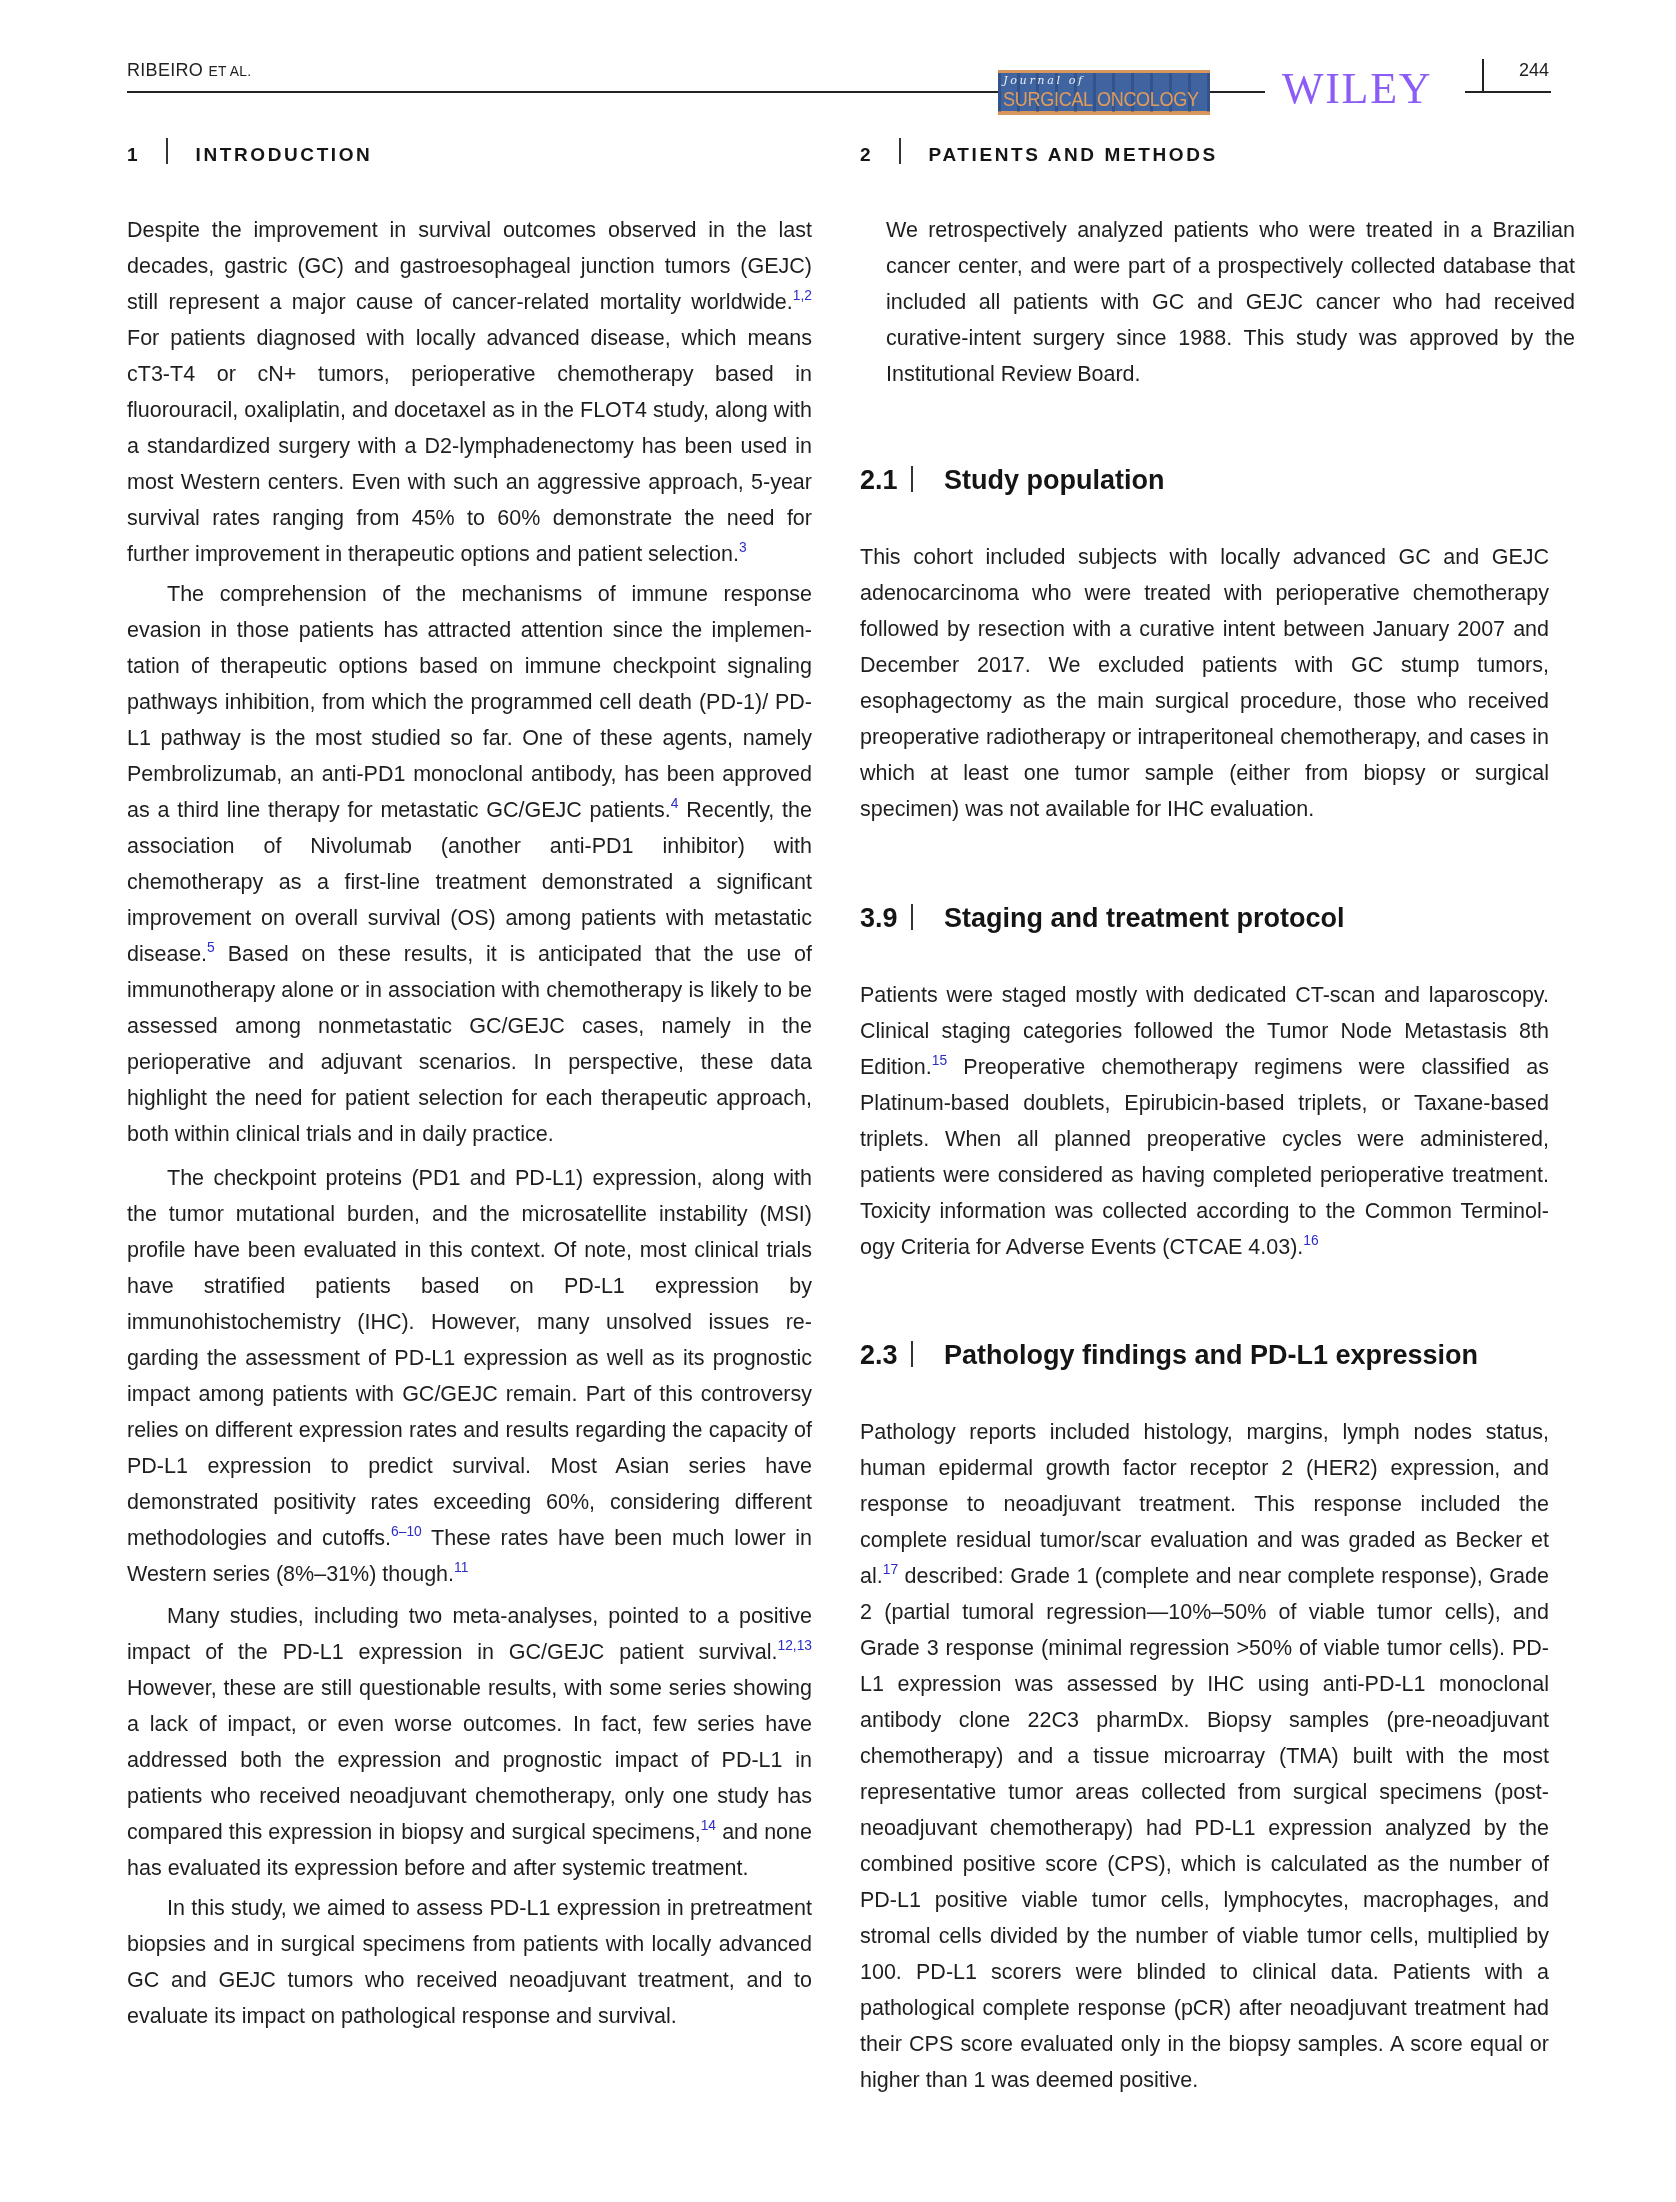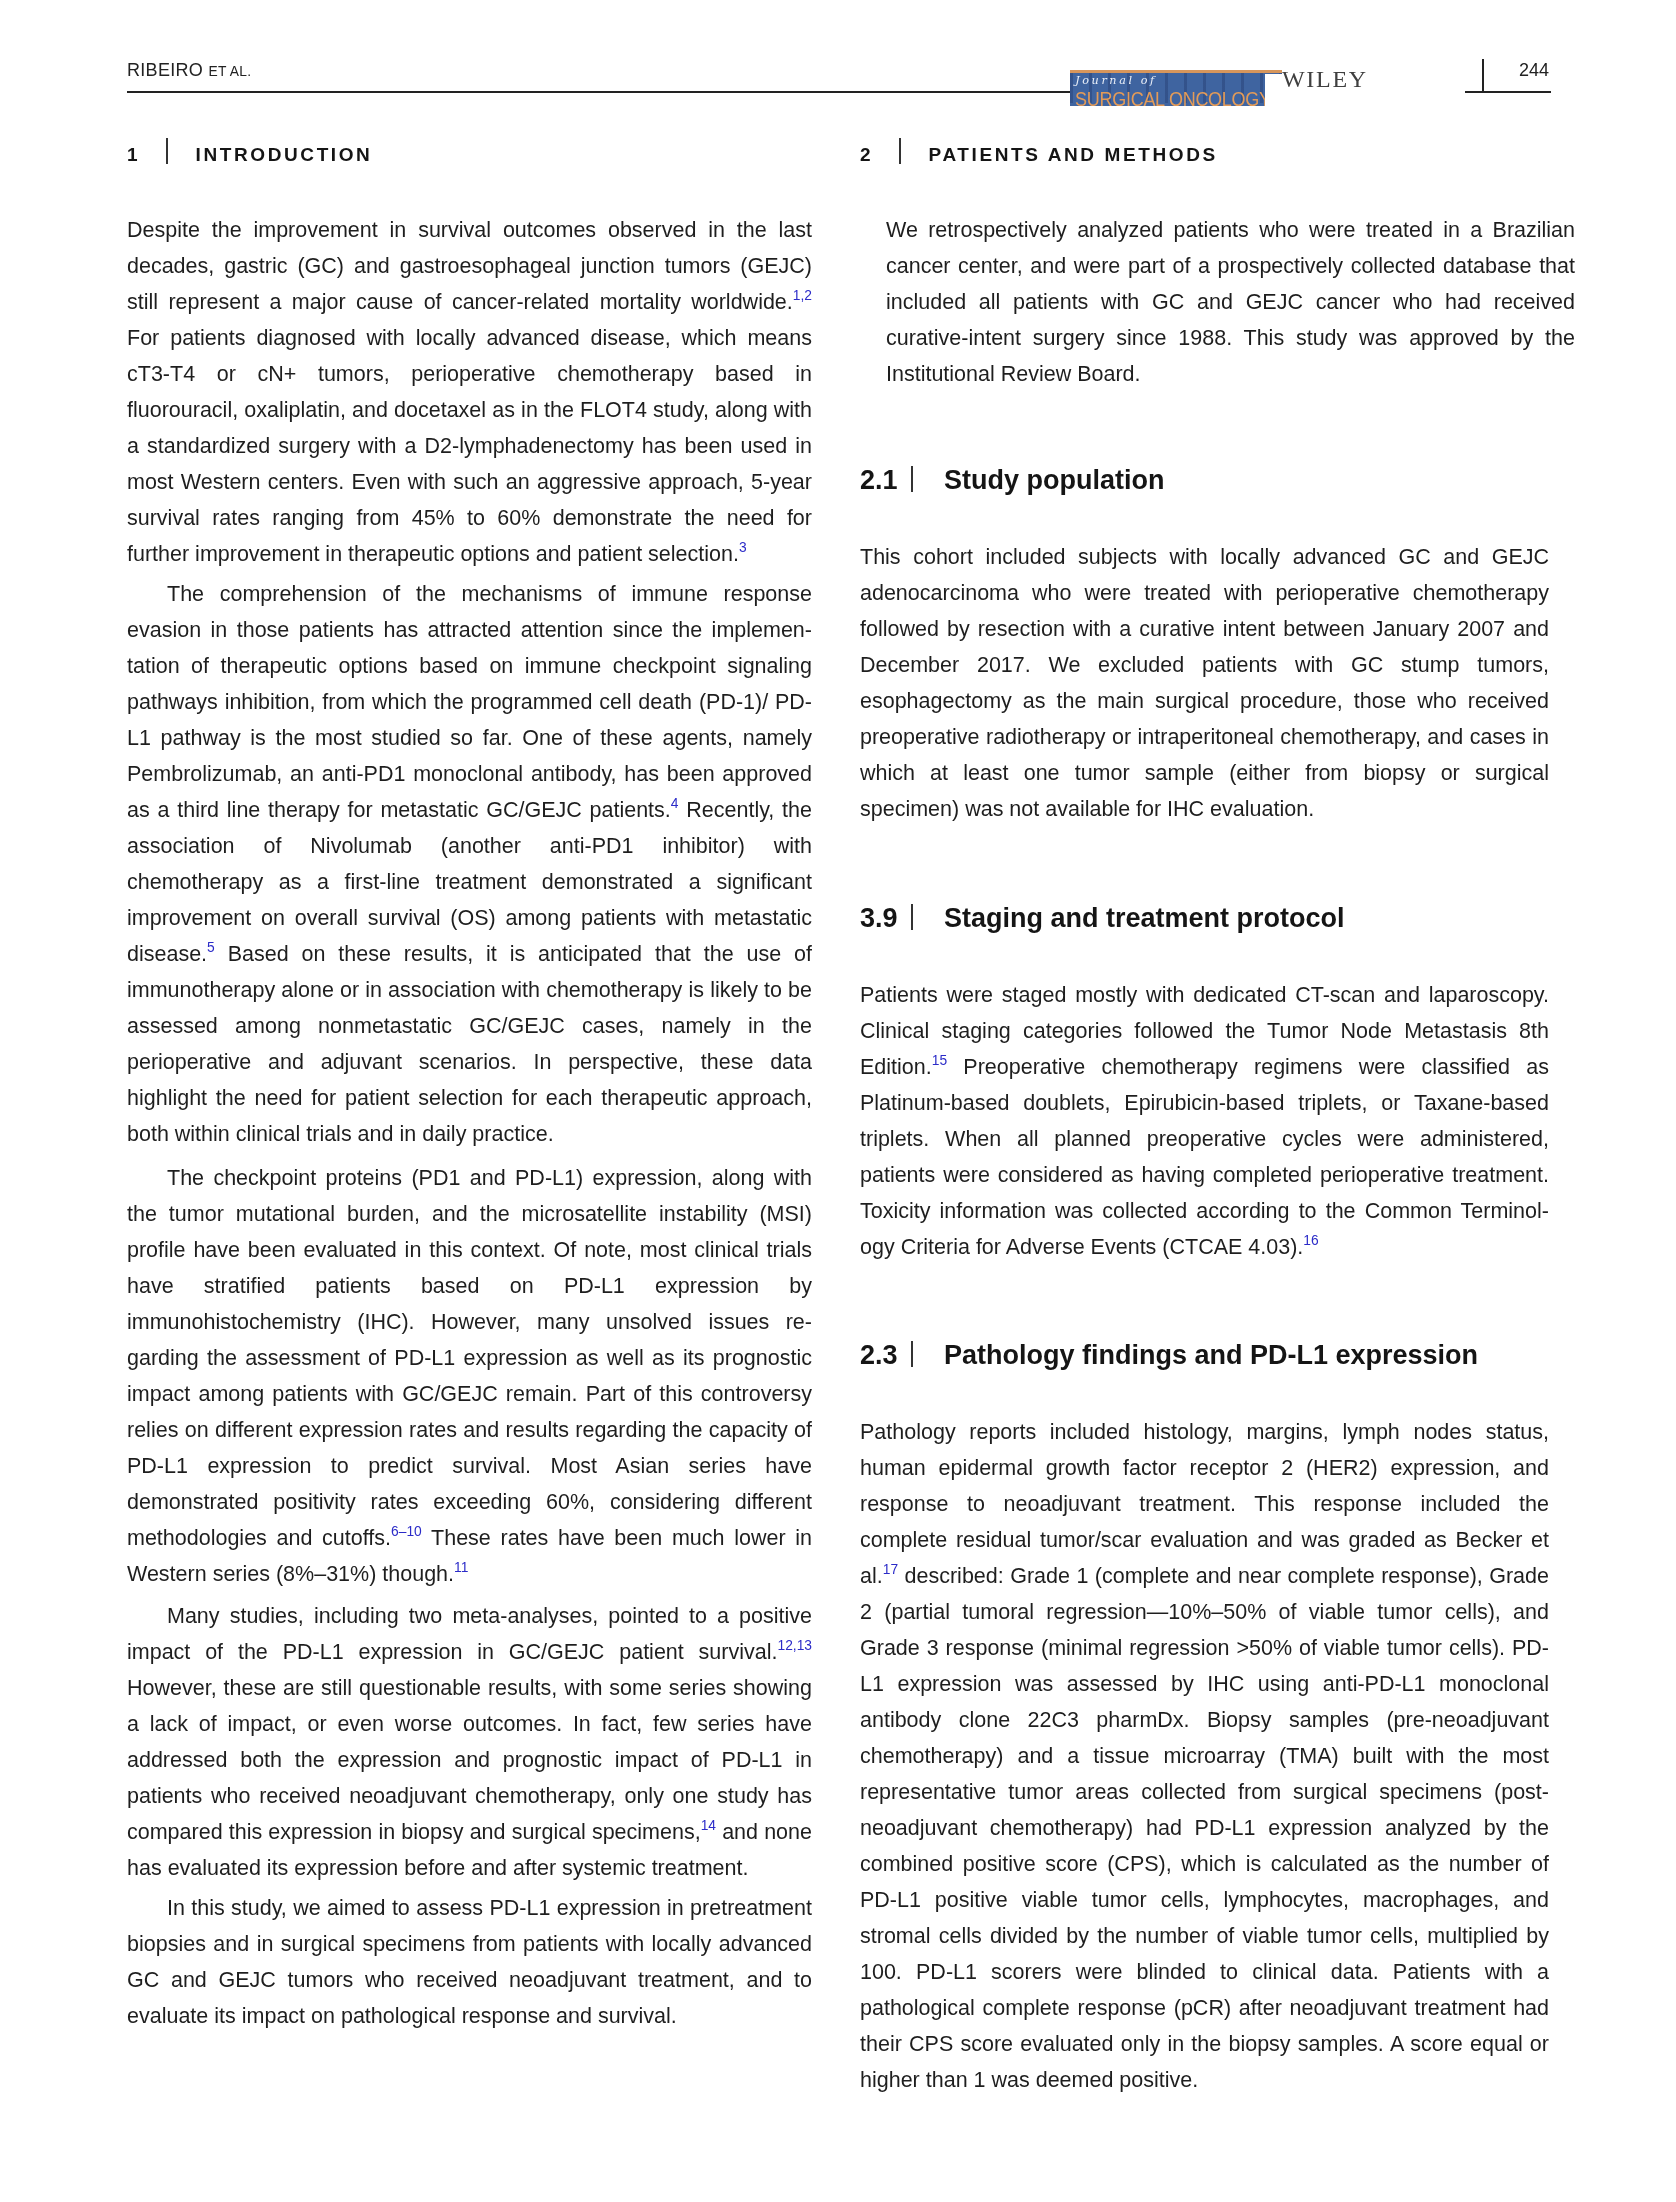--- a/index.html
+++ b/index.html
@@ -5,29 +5,29 @@
   * { box-sizing: border-box; margin: 0; padding: 0; }
   html, body { width: 1676px; height: 2203px; background: #ffffff; }
   body { position: relative; font-family: "Liberation Sans", "DejaVu Sans", sans-serif; color: #1c1c1c; overflow: hidden; }
 
   .running-head { position: absolute; left: 127px; top: 60px; font-size: 18px; letter-spacing: 0.3px; color: #222; }
   .running-head .sc { font-size: 13.8px; }
   .head-rule { position: absolute; left: 127px; top: 91px; width: 1424px; height: 1.7px; background: #222; }
   .page-num { position: absolute; left: 1519px; top: 60px; font-size: 18px; color: #222; }
   .page-num-bar { position: absolute; left: 1482px; top: 59px; width: 1.7px; height: 34px; background: #222; }
 
-  .journal-logo { position: absolute; left: 1070px; top: 70px; width: 212px; height: 36px;
+  .journal-logo { position: absolute; left: 998px; top: 70px; width: 212px; height: 45px;
     background: linear-gradient(180deg, #d7965c 0 3.4px, #3f64a0 3.4px 41px, #d7965c 41px 45px);
     overflow: hidden; }
   .journal-logo .stripes { position: absolute; inset: 3.4px 0 3.4px 0;
     background: repeating-linear-gradient(90deg, rgba(30,50,100,0.35) 0 2.6px, rgba(0,0,0,0) 2.6px 19px); }
   .journal-logo .j-of { position: absolute; left: 5.2px; top: 4.3px; font-family: "DejaVu Serif", serif; font-style: italic; font-size: 11.2px; letter-spacing: 2.6px; color: #e9eef7; }
   .journal-logo .j-name { position: absolute; left: 5.2px; top: 18px; font-size: 20px; letter-spacing: -0.3px; color: #e39b58; white-space: nowrap; font-family: "Liberation Sans Narrow", "Liberation Sans", sans-serif; transform: scaleX(0.9); transform-origin: left; }
   .wiley-bg { position: absolute; left: 1265px; top: 74px; width: 200px; height: 34px; background: #fff; }
-  .wiley { position: absolute; left: 1282px; top: 67px; font-family: "Liberation Serif", "DejaVu Serif", serif; font-size: 24px; letter-spacing: 1.7px; color: #404040; line-height: 1; }
+  .wiley { position: absolute; left: 1282px; top: 67px; font-family: "Liberation Serif", "DejaVu Serif", serif; font-size: 44px; letter-spacing: 1.7px; color: #8b5cf6; line-height: 1; }
 
   .col { position: absolute; top: 0; }
   .col-left { left: 127px; width: 685px; }
   .col-right { left: 860px; width: 689px; }
 
   .h1 { position: absolute; font-size: 19px; font-weight: bold; letter-spacing: 2.6px; color: #151515; white-space: nowrap; }
   .h1 .num { display: inline-block; width: 22.4px; }
   .h1 .bar { display: inline-block; width: 1.7px; height: 26px; background: #333; vertical-align: -3.4px; margin: 0 27.5px 0 17px; }
   .h2 { position: absolute; font-size: 27px; font-weight: bold; color: #151515; white-space: nowrap; letter-spacing: 0; }
   .h2 .num { display: inline-block; width: 41px; }

